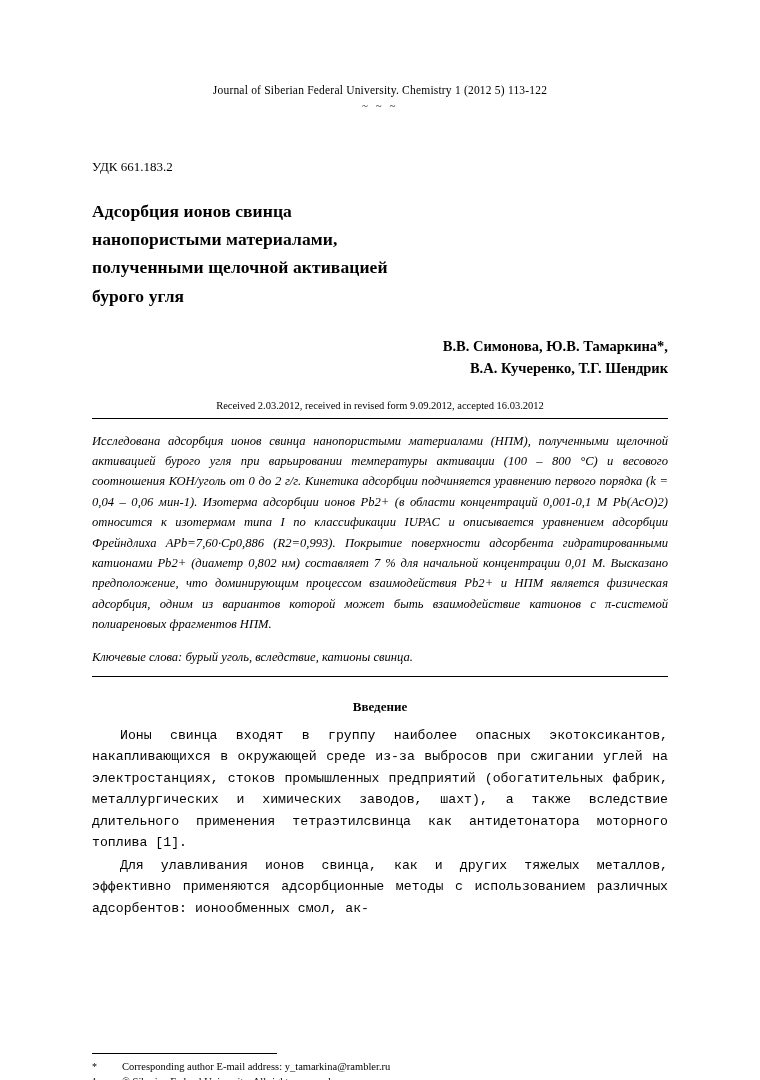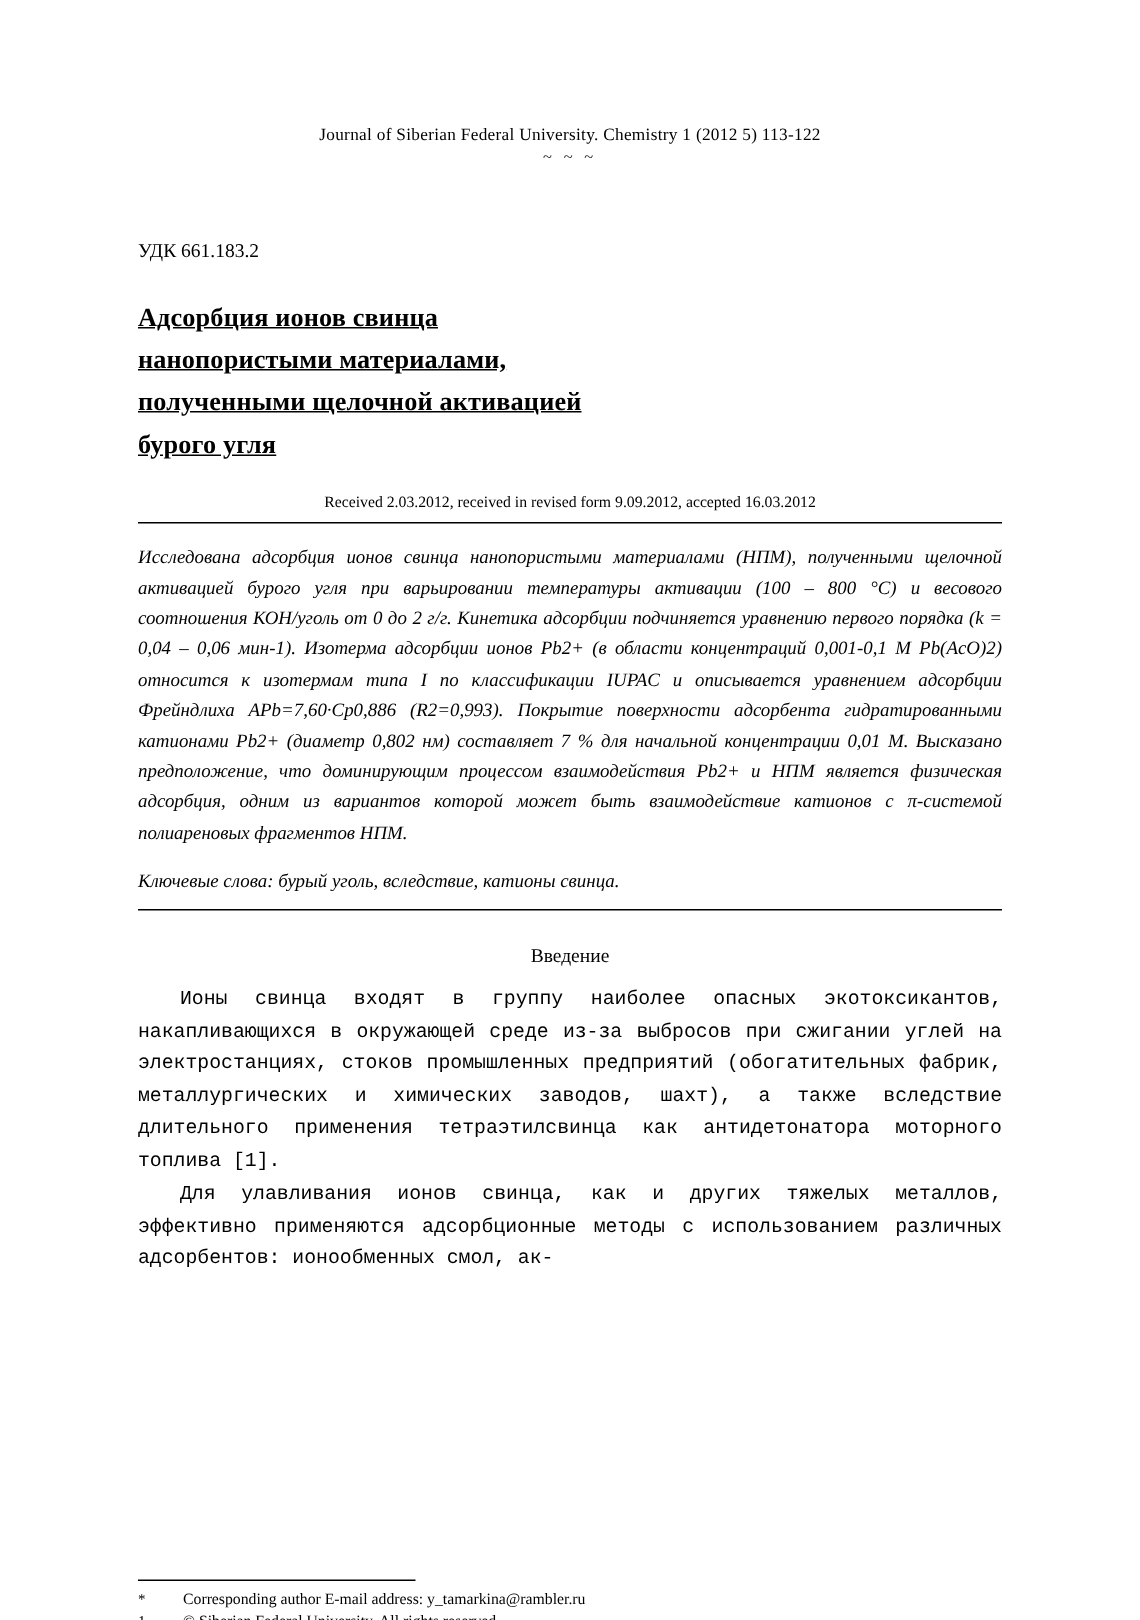--- a/index.html
+++ b/index.html
@@ -45,21 +45,20 @@
     font-family: "Liberation Serif", serif;
   }
 
   
   .title {
     margin-top: 22px;
     font-size: 17.5px;
     font-weight: bold;
     line-height: 1.62;
     letter-spacing: 0.1px;
-    text-decoration: underline;
   }
   .title .line { display: block; }
 
   
   .authors {
     margin-top: 26px;
     text-align: right;
     font-size: 14.5px;
     font-weight: bold;
     line-height: 1.5;
@@ -110,21 +109,21 @@
     border: none;
     border-top: 1px solid #000;
     margin: 9px 0 0 0;
   }
 
   
   .section-heading {
     margin-top: 22px;
     text-align: center;
     font-size: 13px;
-    font-weight: normal;
+    font-weight: bold;
   }
   .body-text {
     margin-top: 10px;
     font-size: 13.2px;
     line-height: 1.63;
     text-align: justify;
     text-justify: inter-word;
     font-family: Liberation Mono, monospace;
   }
   .body-text p {
@@ -169,20 +168,24 @@
 
   <div class="udc">УДК 661.183.2</div>
 
   <div class="title">
     <span class="line">Адсорбция ионов свинца</span>
     <span class="line">нанопористыми материалами,</span>
     <span class="line">полученными щелочной активацией</span>
     <span class="line">бурого угля</span>
   </div>
 
+  <div class="authors">
+    <div>В.В. Симонова, Ю.В. Тамаркина*,</div>
+    <div>В.А. Кучеренко, Т.Г. Шендрик</div>
+  </div>
 
 
   <div class="received">Received 2.03.2012, received in revised form 9.09.2012, accepted 16.03.2012</div>
 
   <hr class="rule">
 
   <div class="abstract">Исследована адсорбция ионов свинца нанопористыми материалами (НПМ), полученными щелочной активацией бурого угля при варьировании температуры активации (100 – 800 °С) и весового соотношения КОН/уголь от 0 до 2 г/г. Кинетика адсорбции подчиняется уравнению первого порядка (k = 0,04 – 0,06 мин-1). Изотерма адсорбции ионов Pb2+ (в области концентраций 0,001-0,1 М Pb(AcO)2) относится к изотермам типа I по классификации IUPAC и описывается уравнением адсорбции Фрейндлиха APb=7,60·Cp0,886 (R2=0,993). Покрытие поверхности адсорбента гидратированными катионами Pb2+ (диаметр 0,802 нм) составляет 7 % для начальной концентрации 0,01 М. Высказано предположение, что доминирующим процессом взаимодействия Pb2+ и НПМ является физическая адсорбция, одним из вариантов которой может быть взаимодействие катионов с π-системой полиареновых фрагментов НПМ.</div>
 
   <div class="keywords">Ключевые слова: бурый уголь, вследствие, катионы свинца.</div>
 

